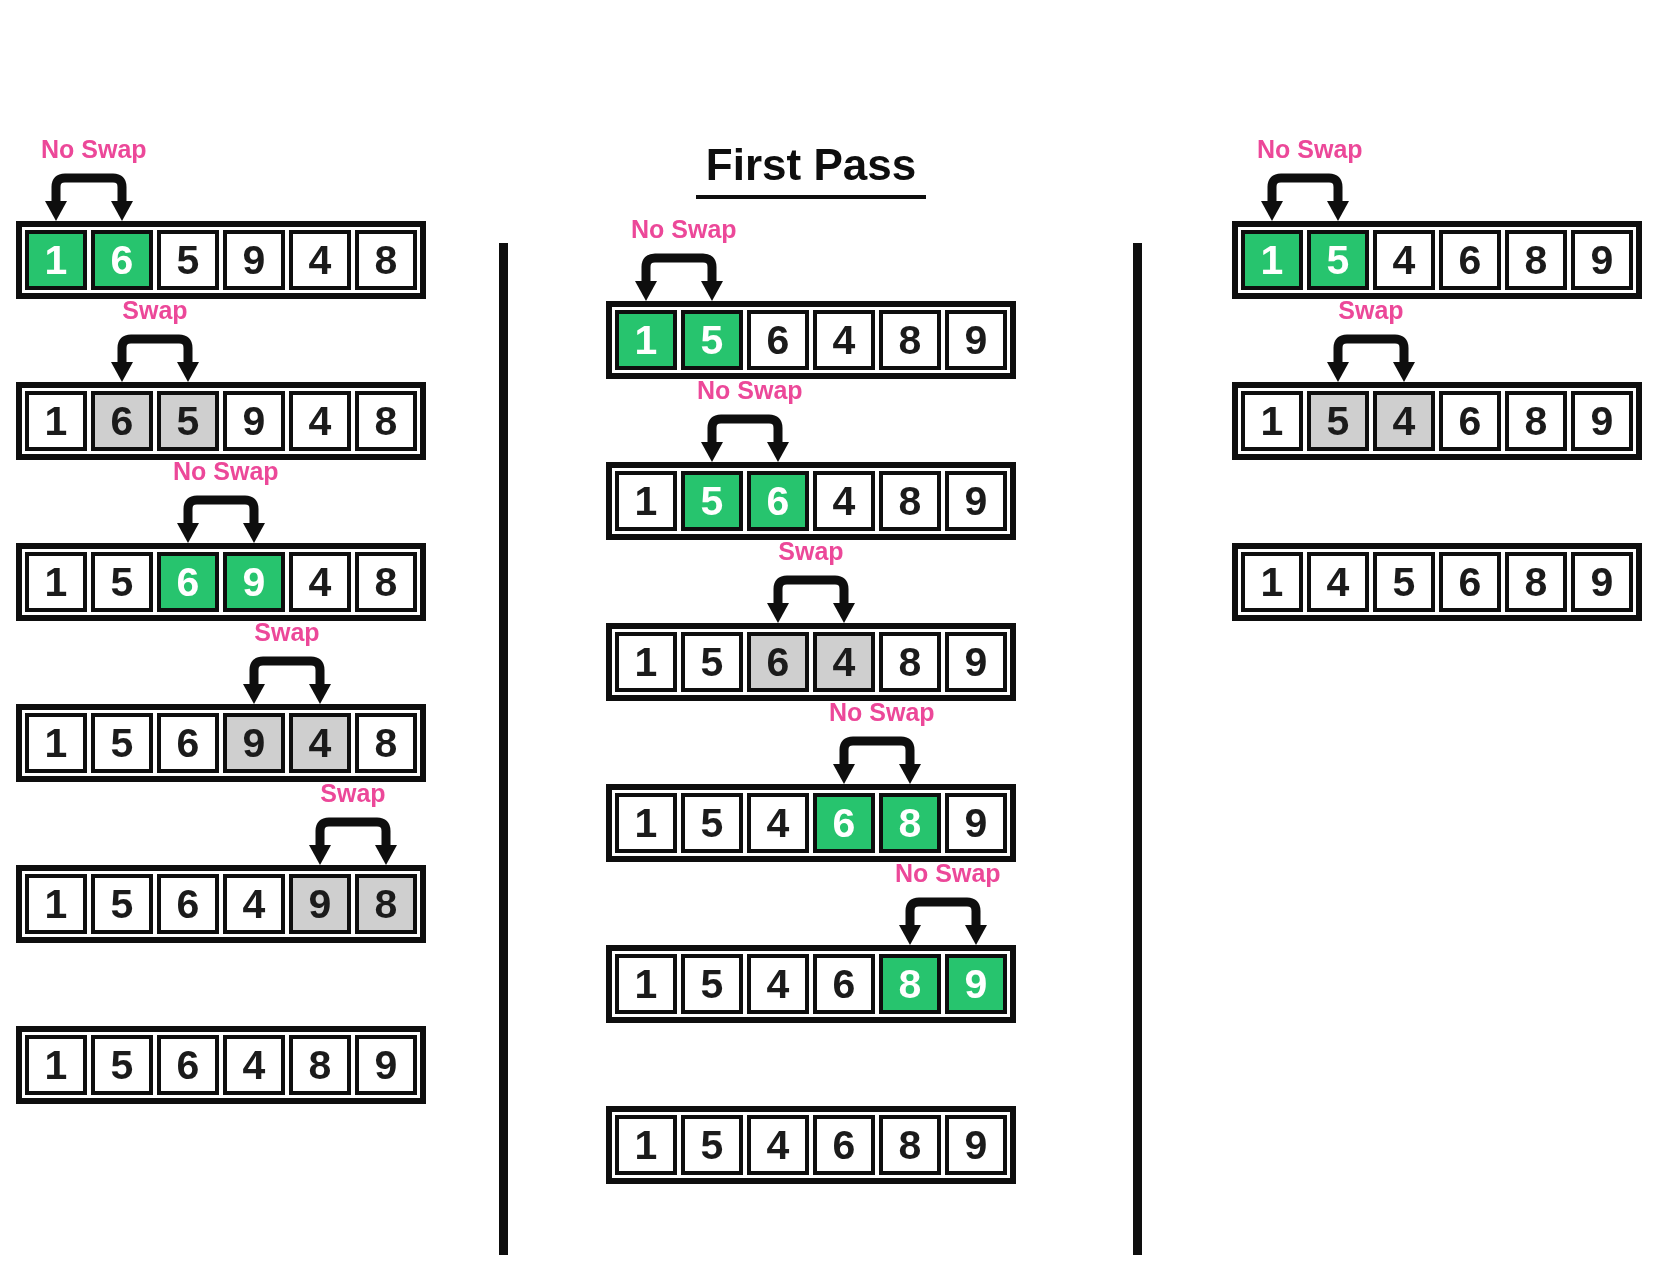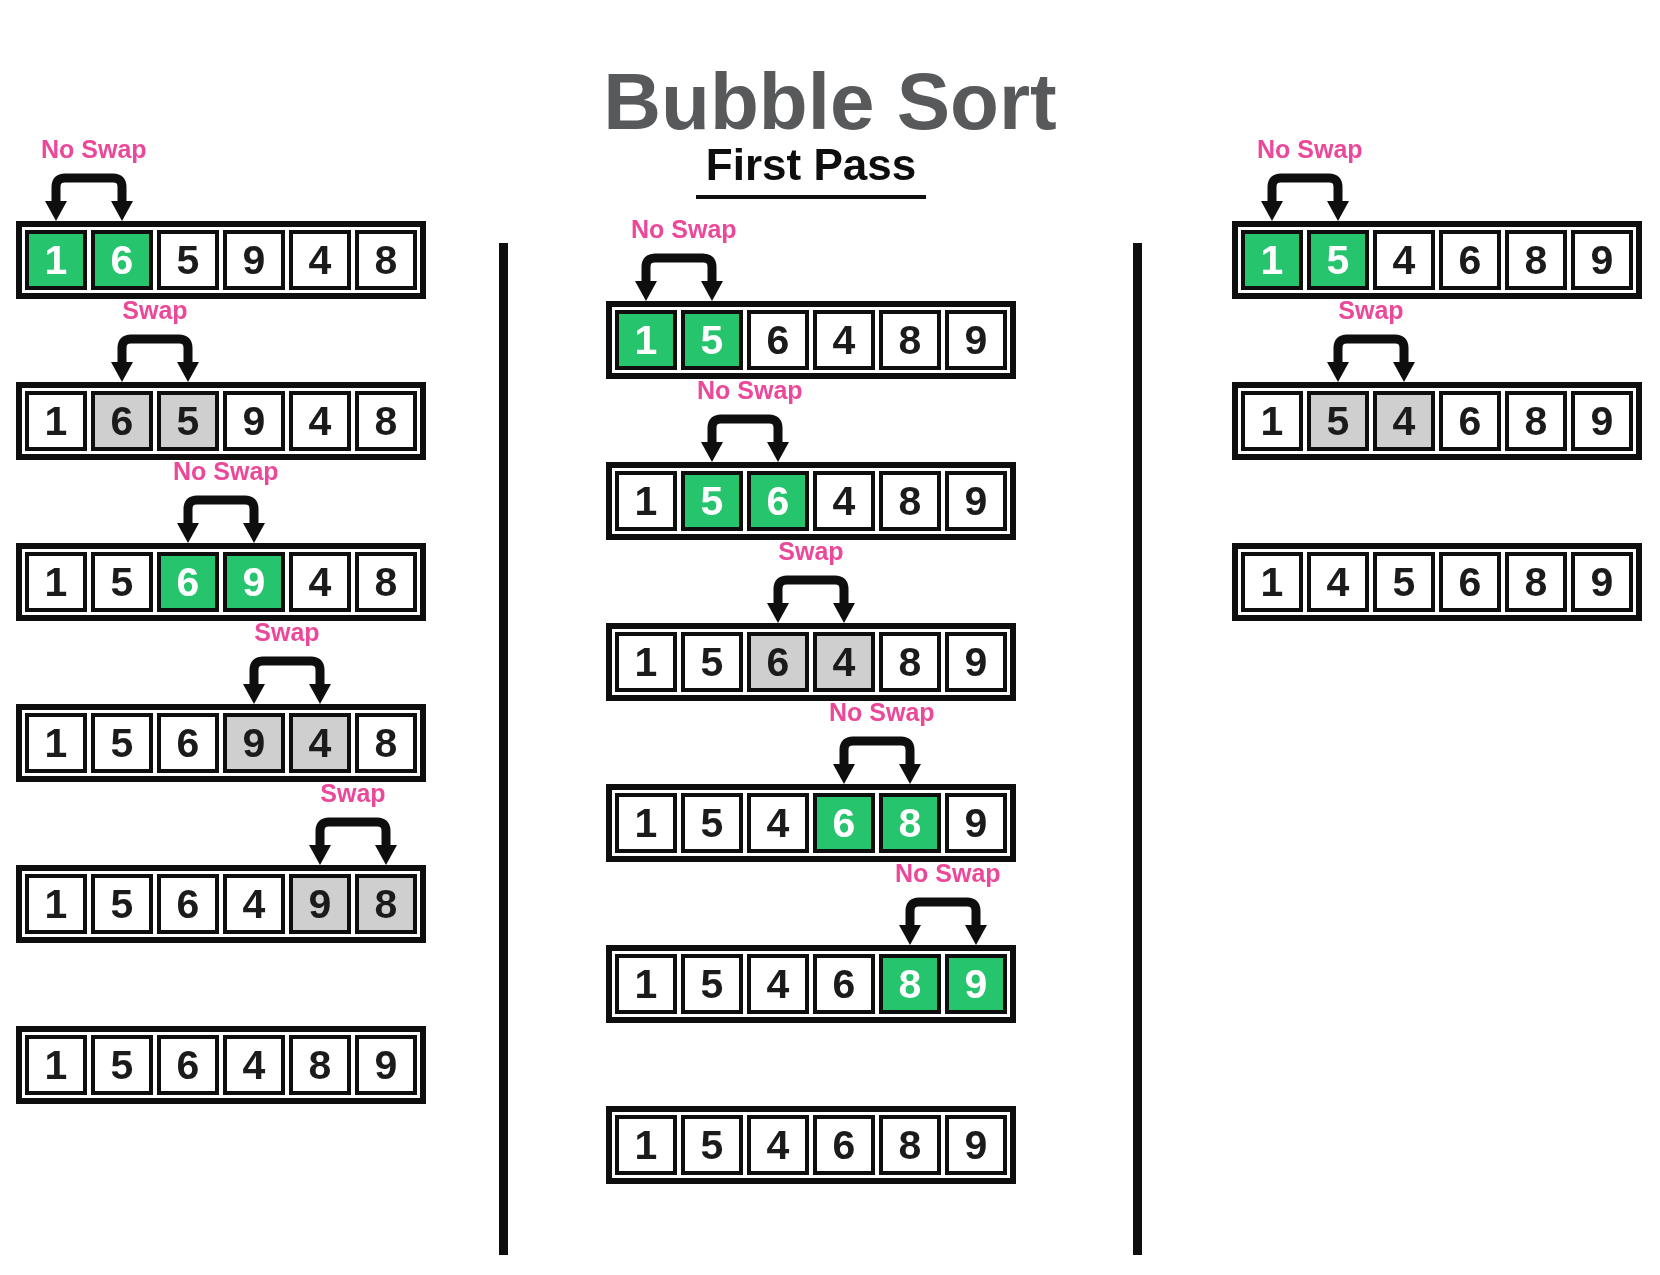--- a/index.html
+++ b/index.html
@@ -83,21 +83,20 @@
     color: #ec4899;
     white-space: nowrap;
     margin-bottom: 1px;
   }
   .anno svg { display: block; margin: 0 auto; }
 </style>
 </head>
 <body>
 
 <div class="canvas">
-  <h1 class="title" style="color: rgb(88, 89, 91);">Bubble Sort</h1>
   <div class="divider d0"></div>
   <div class="divider d1"></div>
 
 <section class="column c0">
       <div class="step">
         <div class="anno" style="left: 25px;">
           <div class="anno-label">No Swap</div>
           <svg viewBox="0 0 96 56" width="96" height="56">
             <path d="M15 38 V22 Q15 13 24 13 H72 Q81 13 81 22 V38" fill="none" stroke="#0e0e0e" stroke-width="9"></path>
             <path d="M4 36 H26 L15 56 Z" fill="#0e0e0e"></path>

